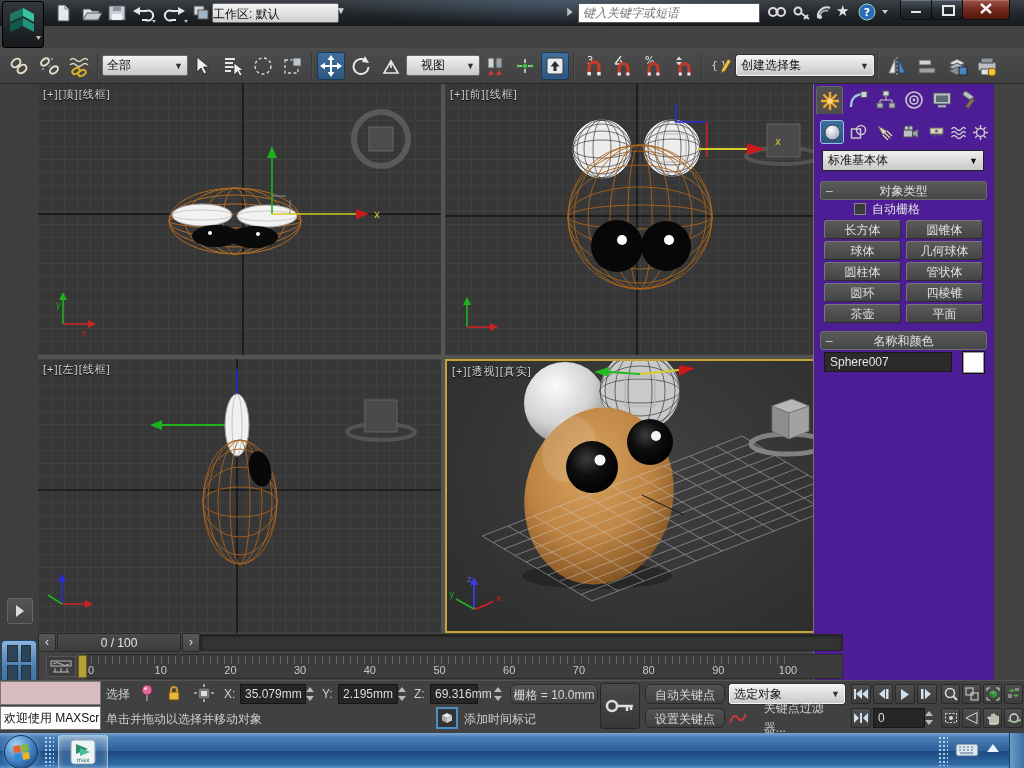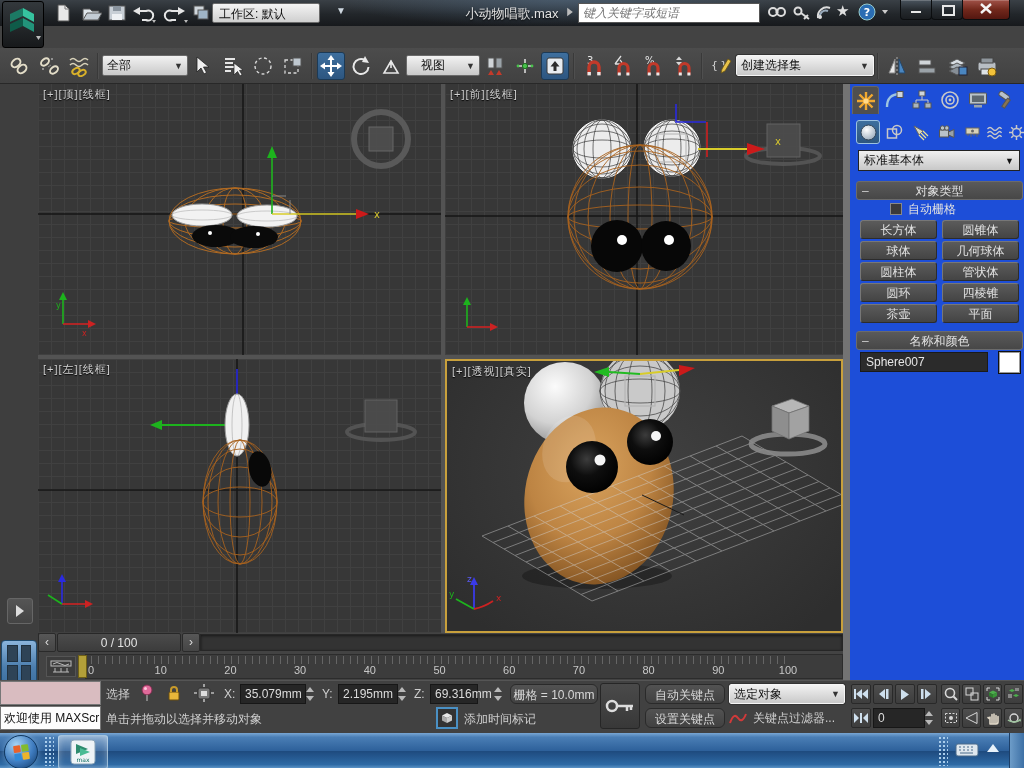--- a/index.html
+++ b/index.html
@@ -9,22 +9,22 @@
   .abs{position:absolute;}
   
   .titlebar{left:0;top:0;width:1024px;height:26px;
     background:linear-gradient(#3a4046,#22262a 55%,#17191c);}
   .title-glass{left:350px;top:0;width:430px;height:26px;
     background:radial-gradient(ellipse at 50% 0%,rgba(90,120,150,.45),rgba(40,50,60,0) 75%);}
   .app-title{left:362px;top:5px;width:300px;text-align:center;color:#e4e4e4;font-size:13px;text-shadow:0 1px 2px #000;}
   .logo-btn{left:2px;top:1px;width:40px;height:45px;background:linear-gradient(#33383c,#17191b);
     border:1px solid #000;border-radius:3px;z-index:5;}
   .qa-btn{top:3px;width:22px;height:20px;border-radius:2px;}
-  .ws-drop{left:212px;top:3px;width:108px;height:20px;background:linear-gradient(#f4f4f4,#cfcfcf);
-    border:1px solid #6a6a6a;border-radius:2px;color:#111;line-height:20px;padding-left:6px;box-sizing:border-box;}
+  .ws-drop{left:212px;top:3px;width:127px;height:20px;background:linear-gradient(#f4f4f4,#cfcfcf);
+    border:1px solid #6a6a6a;border-radius:2px;color:#111;line-height:20px;box-sizing:border-box;}
   .ws-arrow{left:336px;top:5px;color:#cfd8e0;font-size:10px;}
   .search-wrap{left:578px;top:3px;width:182px;height:20px;background:#fff;border:1px solid #555;box-sizing:border-box;}
   .search-wrap input{width:100%;height:100%;border:0;outline:0;font-style:italic;color:#777;font-size:12px;
     font-family:"Liberation Sans",sans-serif;padding:0 4px;box-sizing:border-box;background:transparent;}
   .cap-btn{top:0;height:19px;border:1px solid #0b0d0f;border-top:0;border-radius:0 0 4px 4px;
     background:linear-gradient(#4a545e,#272c31 50%,#1a1d20);box-shadow:inset 0 1px 0 #ffffff33;}
   .cap-close{background:linear-gradient(#a05248,#72281c 50%,#541710);}
   
   .menubar{left:0;top:26px;width:1024px;height:22px;background:linear-gradient(#525252,#3f3f3f);
     border-bottom:1px solid #2c2c2c;display:flex;align-items:center;padding-left:46px;box-sizing:border-box;}
@@ -47,21 +47,21 @@
     repeating-linear-gradient(90deg,#2d2d2d 0 1px,transparent 1px 65px),
     repeating-linear-gradient(0deg,#2d2d2d 0 1px,transparent 1px 65px);}
   .vp-label{position:absolute;left:5px;top:3px;color:#d2d2d2;font-size:11px;letter-spacing:1px;z-index:3;text-shadow:0 1px 1px #000;}
   .splitter-v{left:441px;top:84px;width:4px;height:549px;background:#535353;}
   .splitter-h{left:38px;top:355px;width:805px;height:4px;background:#535353;}
   .left-strip{left:0;top:84px;width:38px;height:649px;background:#3e3e3e;border-right:1px solid #2e2e2e;}
   .strip-arrow{left:7px;top:598px;width:24px;height:24px;background:linear-gradient(#555,#444);
     border:1px solid #666;border-radius:3px;display:flex;align-items:center;justify-content:center;}
   .tri-right{width:0;height:0;border-left:8px solid #ddd;border-top:6px solid transparent;border-bottom:6px solid transparent;}
   
-  .cmd-panel{left:843px;top:84px;width:181px;height:649px;background:#1d4ed8;border-left:7px solid #737373;box-sizing:border-box;}
+  .cmd-panel{left:813px;top:84px;width:181px;height:649px;background:#4c1d95;border-left:1px solid #737373;box-sizing:border-box;}
   .ptab{position:absolute;width:27px;height:28px;display:flex;align-items:center;justify-content:center;border-radius:3px 3px 0 0;}
   .ptab.active{background:#4f4f4f;border:1px solid #666;border-bottom:0;box-sizing:border-box;}
   .pstab{position:absolute;width:24px;height:24px;display:flex;align-items:center;justify-content:center;border-radius:3px;}
   .pstab.active{background:linear-gradient(#3e6f9e,#2d5680);border:1px solid #9cc2e0;box-sizing:border-box;}
   .pdrop{position:absolute;left:8px;top:66px;width:162px;height:21px;background:linear-gradient(#f0f0f0,#c8c8c8);
     border:1px solid #222;color:#111;display:flex;align-items:center;padding:0 5px;box-sizing:border-box;}
   .rollout{position:absolute;left:6px;width:167px;height:19px;background:linear-gradient(#5a5a5a,#474747);
     border:1px solid #6b6b6b;border-radius:3px;color:#e2e2e2;text-align:center;line-height:18px;box-sizing:border-box;}
   .rollout .minus{position:absolute;left:5px;top:0;color:#ccc;}
   .obj-btn{position:absolute;width:77px;height:19px;background:linear-gradient(#5b5b5b,#444);
@@ -179,21 +179,20 @@
   <div class="abs qa-btn" style="left:192px;width:20px;">
     <svg width="18" height="18" viewBox="0 0 18 18">
         <rect x="2" y="3" width="10" height="9" fill="#cfd6dc" stroke="#555"></rect>
         <rect x="6" y="7" width="10" height="9" fill="#9fb4c6" stroke="#555"></rect>
       </svg>
   </div>
   <div class="abs ws-drop">
     <span>工作区: 默认</span>
   </div>
   <div class="abs ws-arrow">▼</div>
-  <div class="abs app-title">小动物唱歌.max</div>
 
   <div class="abs" style="left:566px;top:6px;">
     <div class="tri-right" style="border-left-color:#bbb;transform:scale(.7);"></div>
   </div>
   <div class="abs search-wrap">
     <input type="text" placeholder="键入关键字或短语" style="">
   </div>
   <div class="abs" style="left:766px;top:4px;">
     <svg width="22" height="18" viewBox="0 0 22 18">
         <circle cx="7" cy="8" r="4" fill="none" stroke="#dcdcdc" stroke-width="2"></circle>
@@ -870,21 +869,21 @@
   <div class="abs sbtn" style="left:645px;top:684px;width:80px;height:20px;">自动关键点</div>
   <div class="abs sbtn" style="left:645px;top:708px;width:80px;height:20px;">设置关键点</div>
   <div class="abs tdrop tdrop-sel" style="left:729px;top:684px;width:116px;height:20px;">
     <span>选定对象</span>
       <span class="arr">▼</span>
   </div>
   <div class="abs" style="left:729px;top:708px;width:116px;height:20px;display:flex;align-items:center;">
     <svg width="18" height="14" viewBox="0 0 18 14">
         <path d="M1 12 Q5 1 9 7 T17 3" fill="none" stroke="#d03a3a" stroke-width="2"></path>
       </svg>
-    <span class="slabel" style="margin-left:6px;font-size:12px;">关键点过滤器...</span>
+    <span class="slabel" style="margin-left:17px;font-size:12px;">关键点过滤器...</span>
   </div>
 
   <div class="abs pb-btn" style="left:851px;top:684px;width:20px;height:20px;">
     <svg width="14" height="10" viewBox="0 0 14 10">
         <rect x="0" y="0" width="2" height="10" fill="#cfe0ee"></rect>
         <polygon points="8,0 2,5 8,10" fill="#cfe0ee"></polygon>
         <polygon points="14,0 8,5 14,10" fill="#cfe0ee"></polygon>
       </svg>
   </div>
   <div class="abs pb-btn" style="left:873px;top:684px;width:20px;height:20px;">

